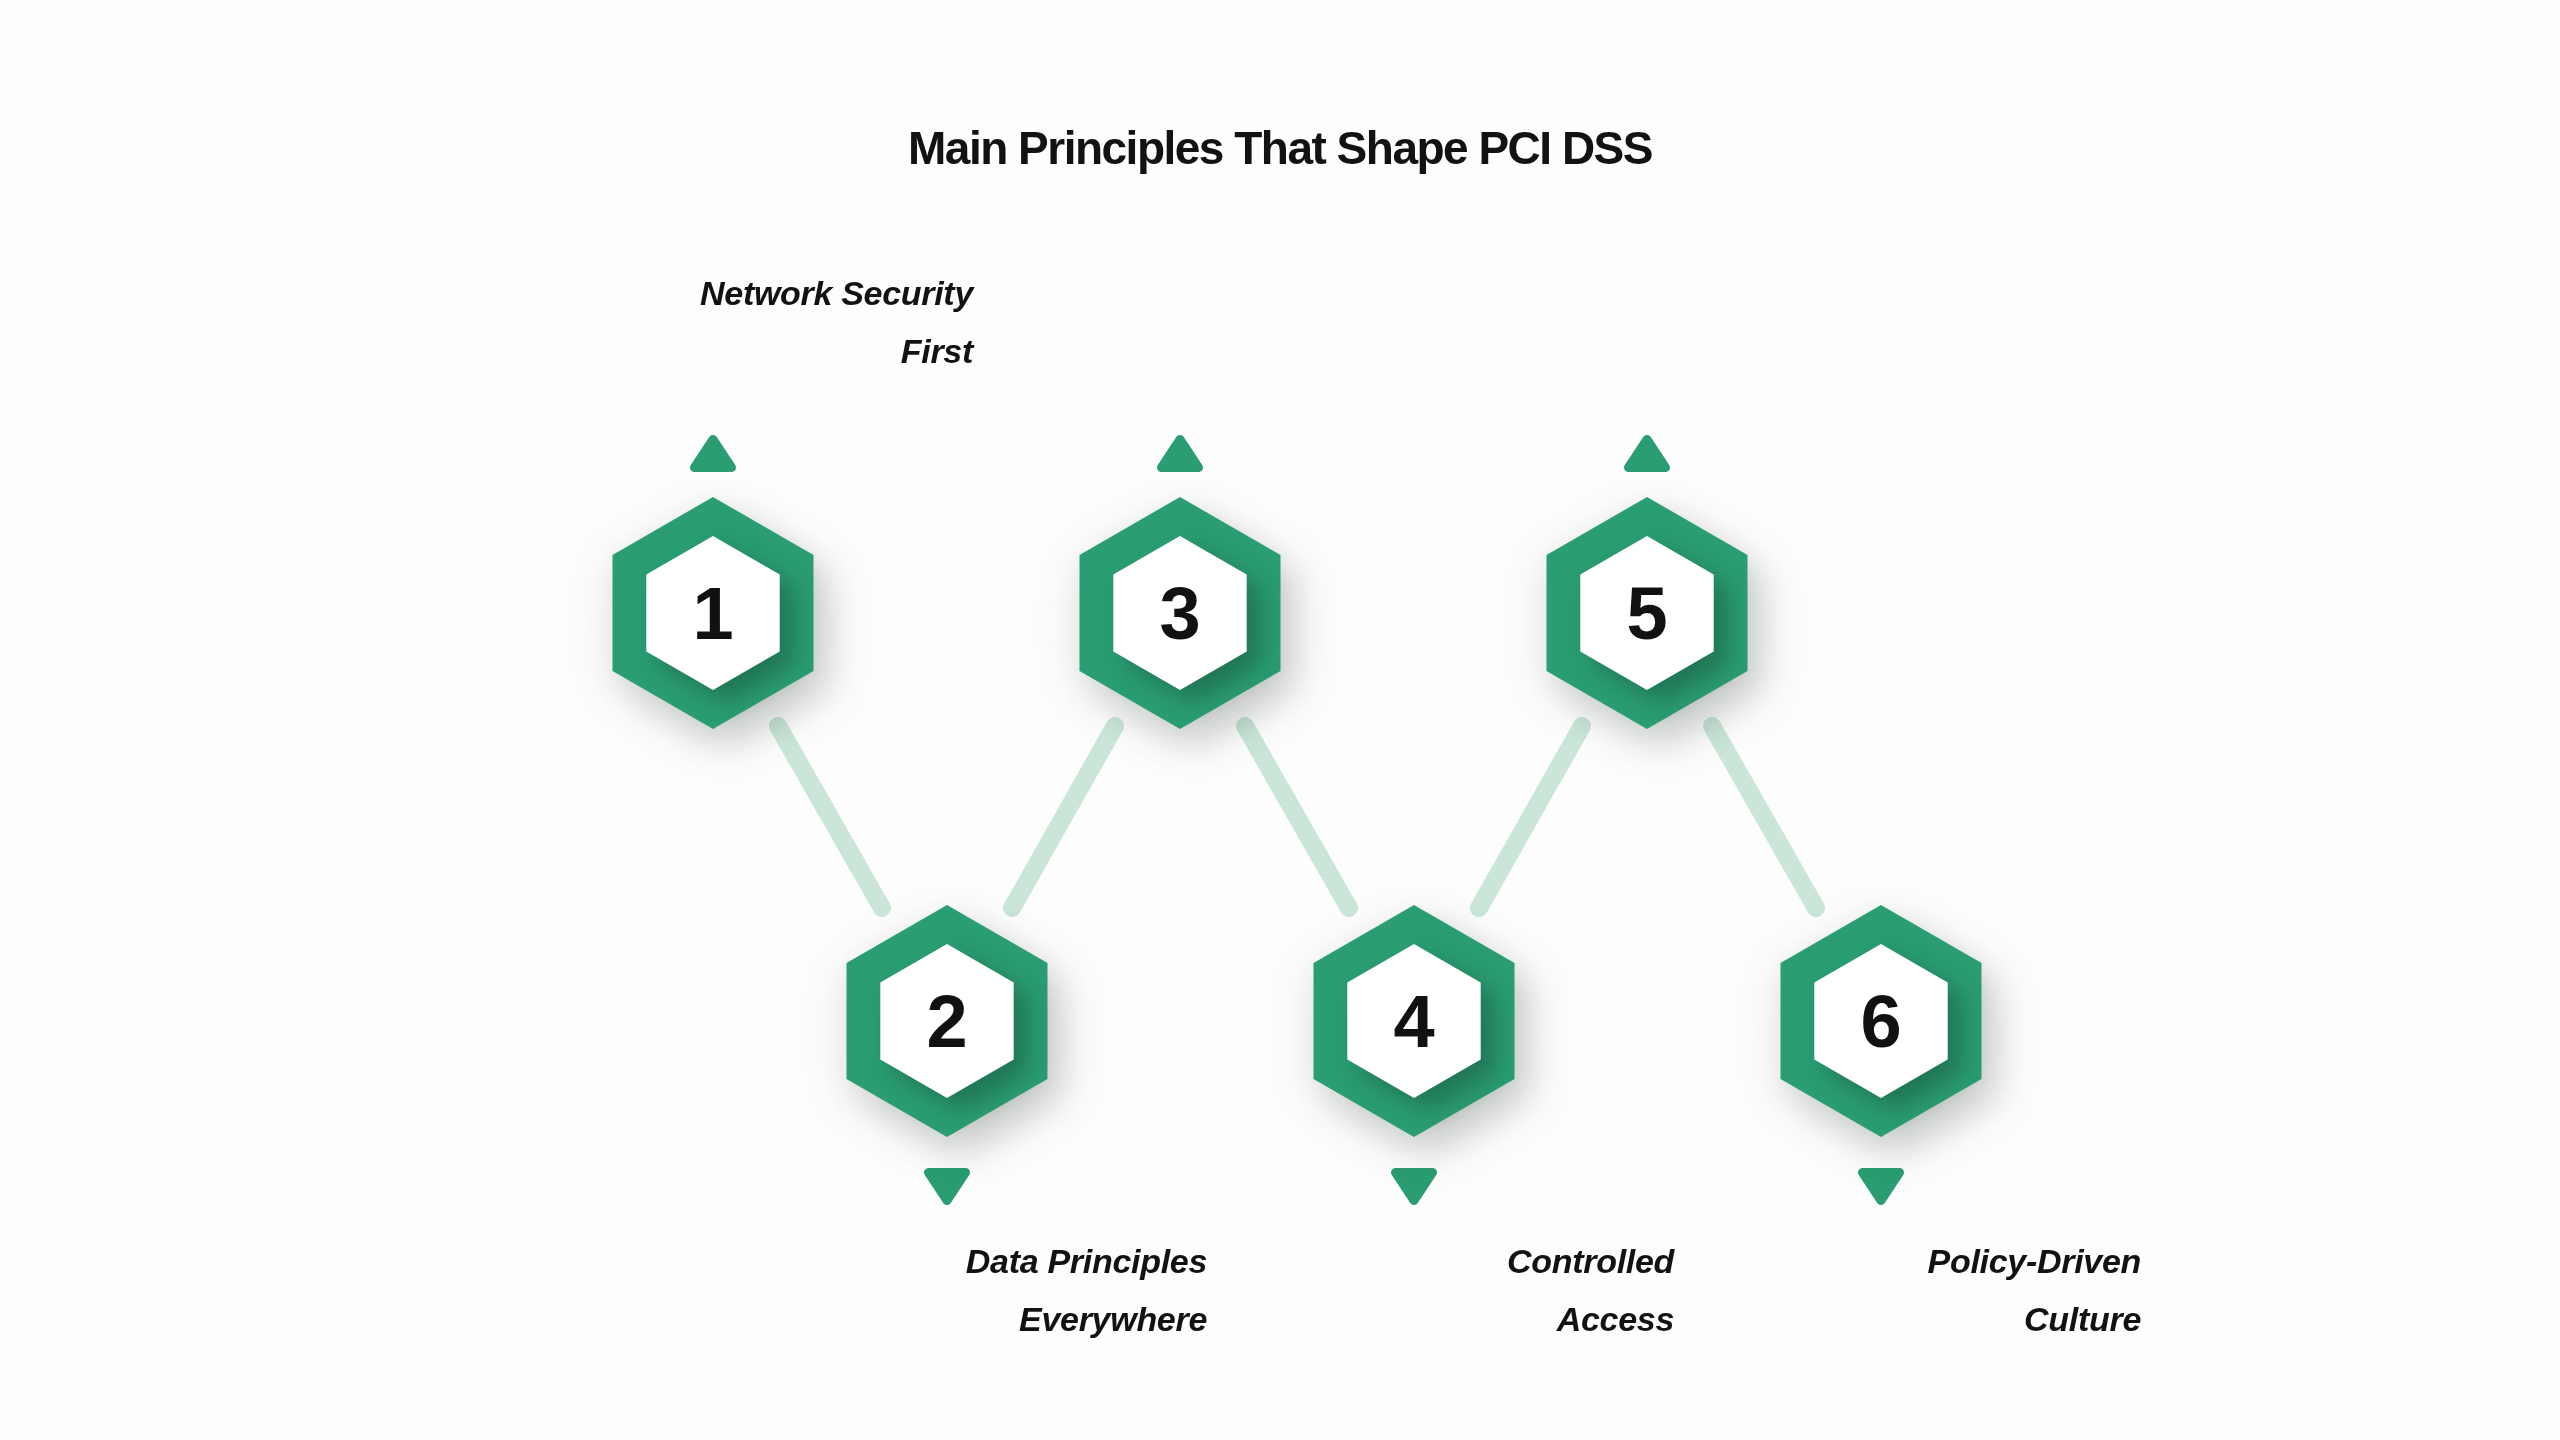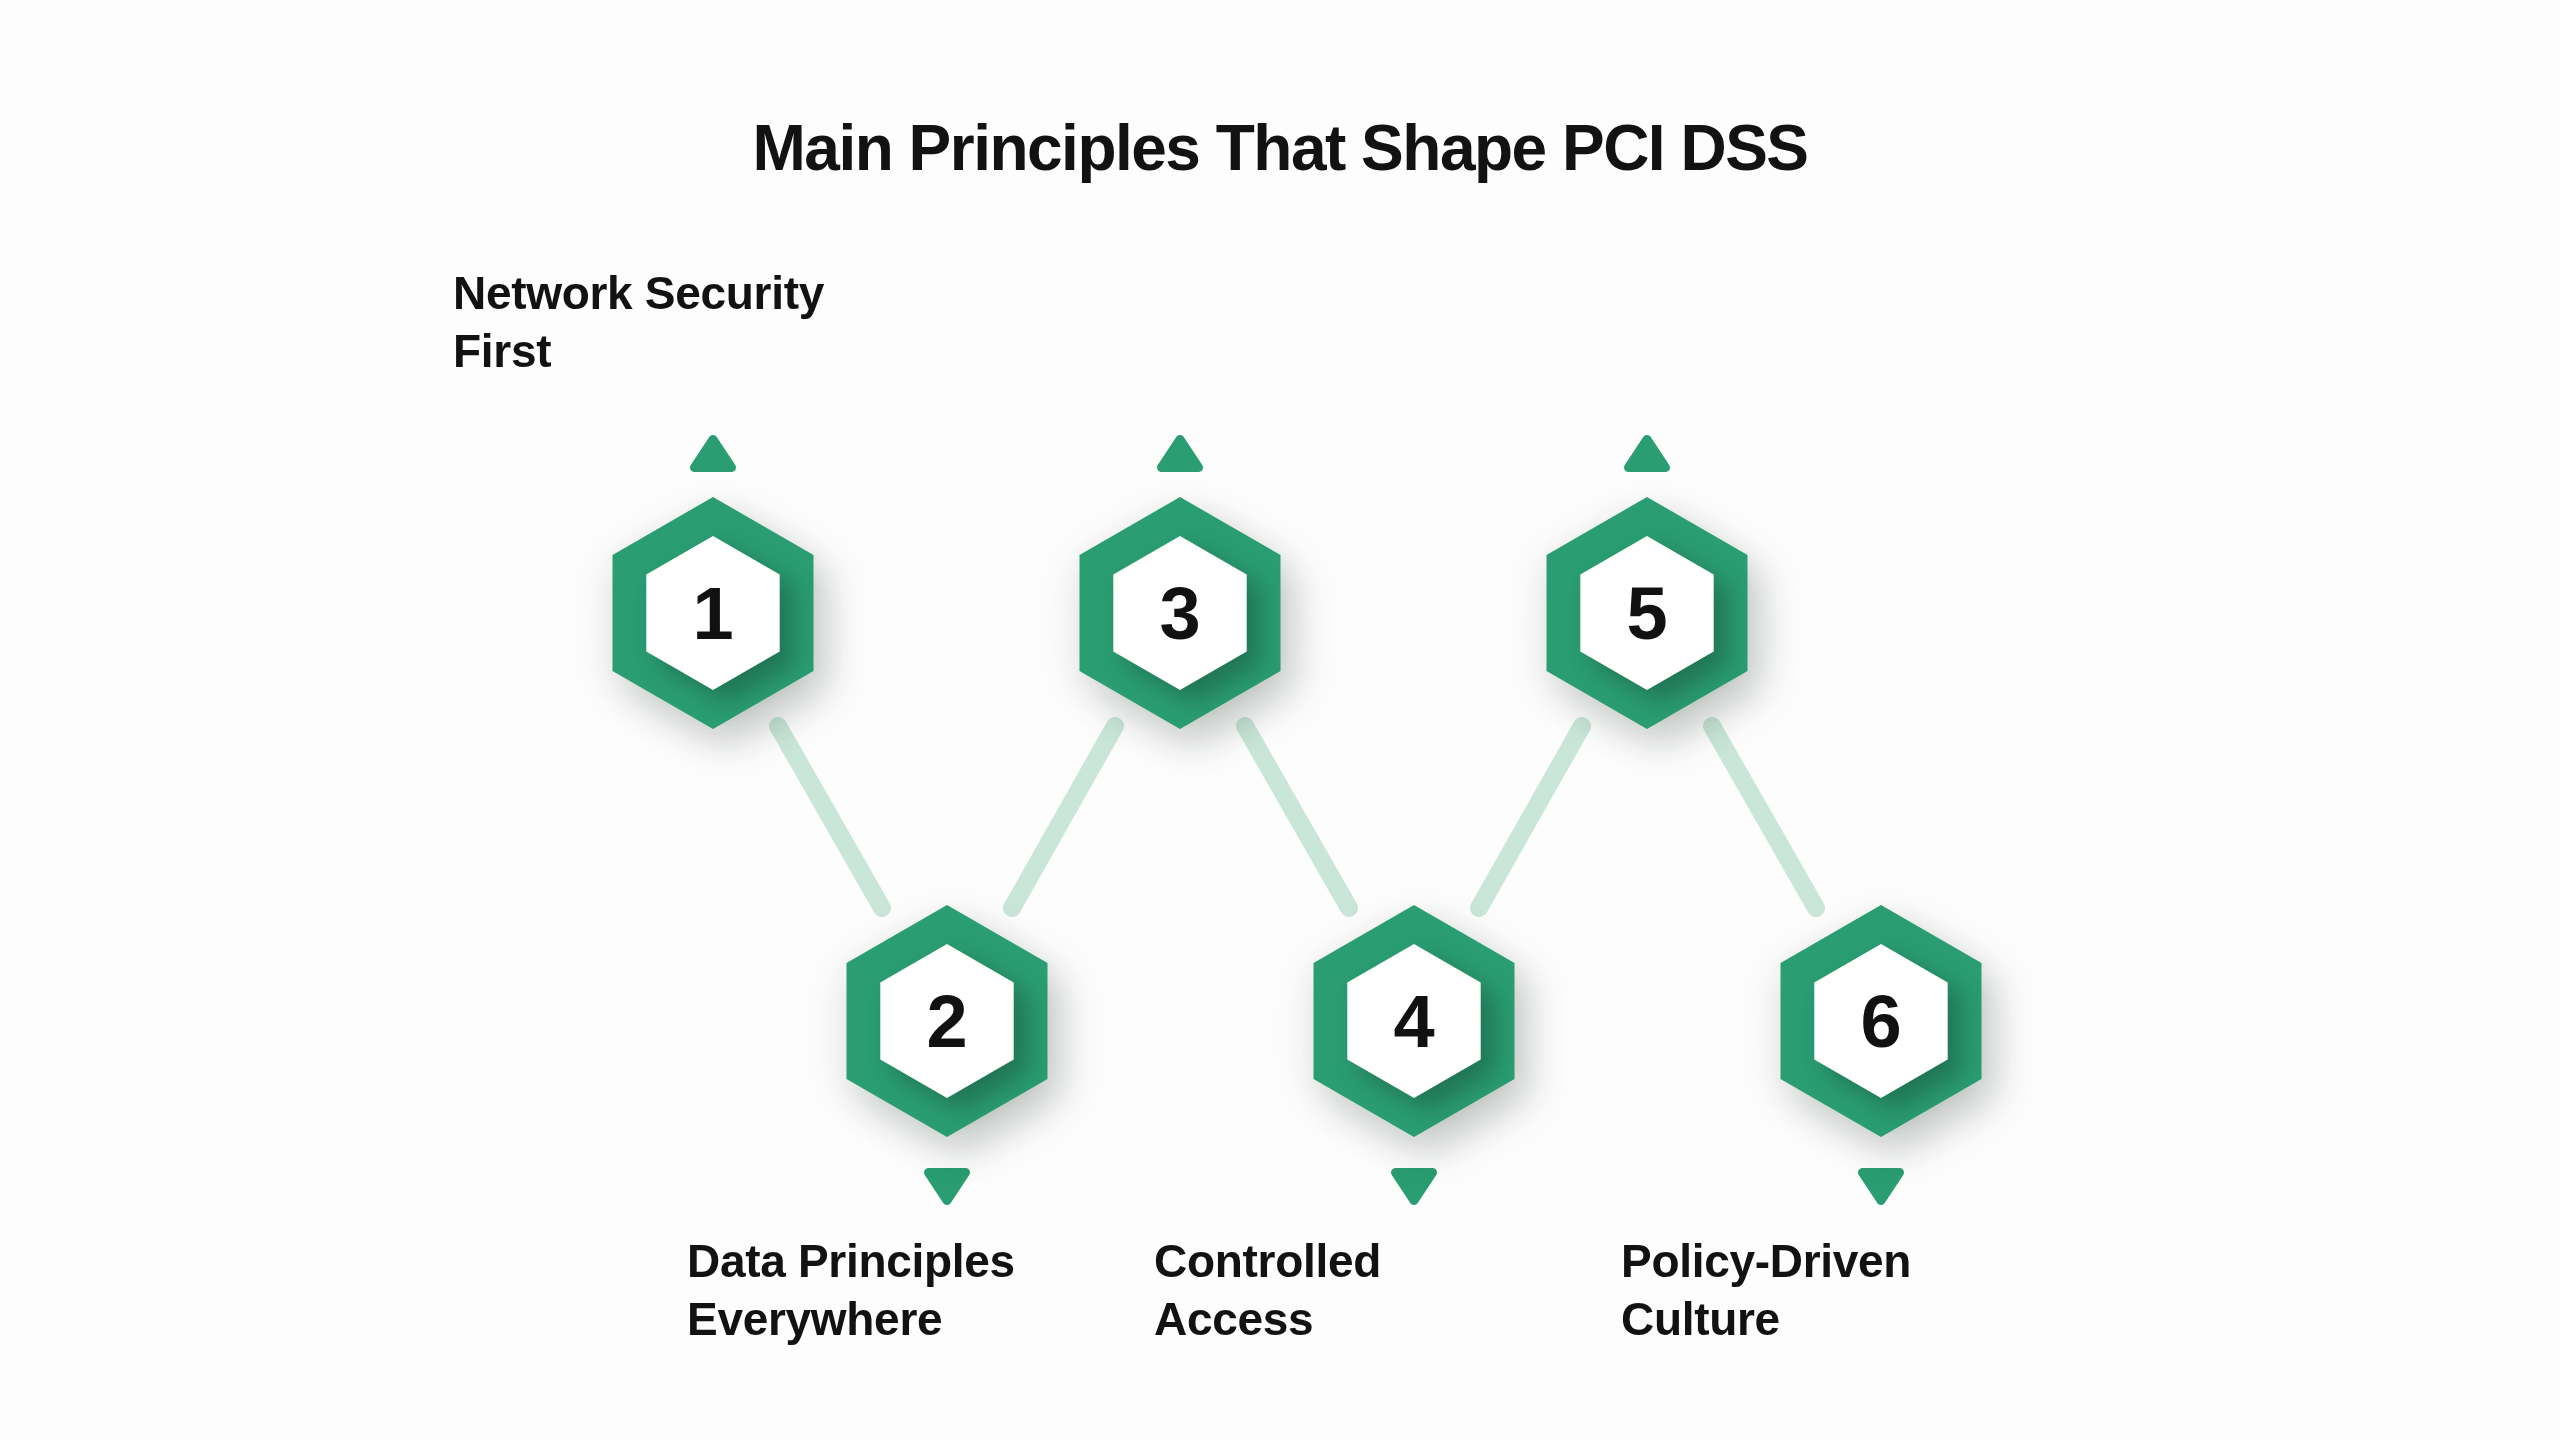--- a/index.html
+++ b/index.html
@@ -14,21 +14,21 @@
     position:relative;
     width:2560px;height:1440px;
     overflow:hidden;
     background:var(--bg);
     font-family:"Liberation Sans","DejaVu Sans",sans-serif;
   }
   .title{
     position:absolute;left:0;top:106px;width:2560px;
     margin:0;
     text-align:center;
-    font-size:64px;line-height:84px;
+    font-size:46px;line-height:84px;
     font-weight:700;
     letter-spacing:-1.5px;
     color:var(--text);
   }
   svg.diagram{position:absolute;left:0;top:0;display:block;}
   .connector{
     stroke:var(--mint);
     stroke-width:18;
     stroke-linecap:round;
     fill:none;
@@ -50,27 +50,28 @@
   .num{
     font-family:"Liberation Sans","DejaVu Sans",sans-serif;
     font-size:74px;
     font-weight:700;
     fill:#111111;
     text-anchor:middle;
   }
   .node-label{
     position:absolute;
     width:520px;
-    text-align:left;
-    font-size:46px;
+    text-align:right;
+    font-size:34px;
     font-weight:700;
     line-height:58px;
     letter-spacing:-0.3px;
     color:var(--text);
     white-space:pre-line;
+    font-style:italic;
   }
   .label-top{top:264px;}
   .label-bottom{top:1232px;}
   .lx-1{left:453px;}
   .lx-2{left:687px;}
   .lx-3{left:920px;}
   .lx-4{left:1154px;}
   .lx-5{left:1387px;}
   .lx-6{left:1621px;}
 </style>

